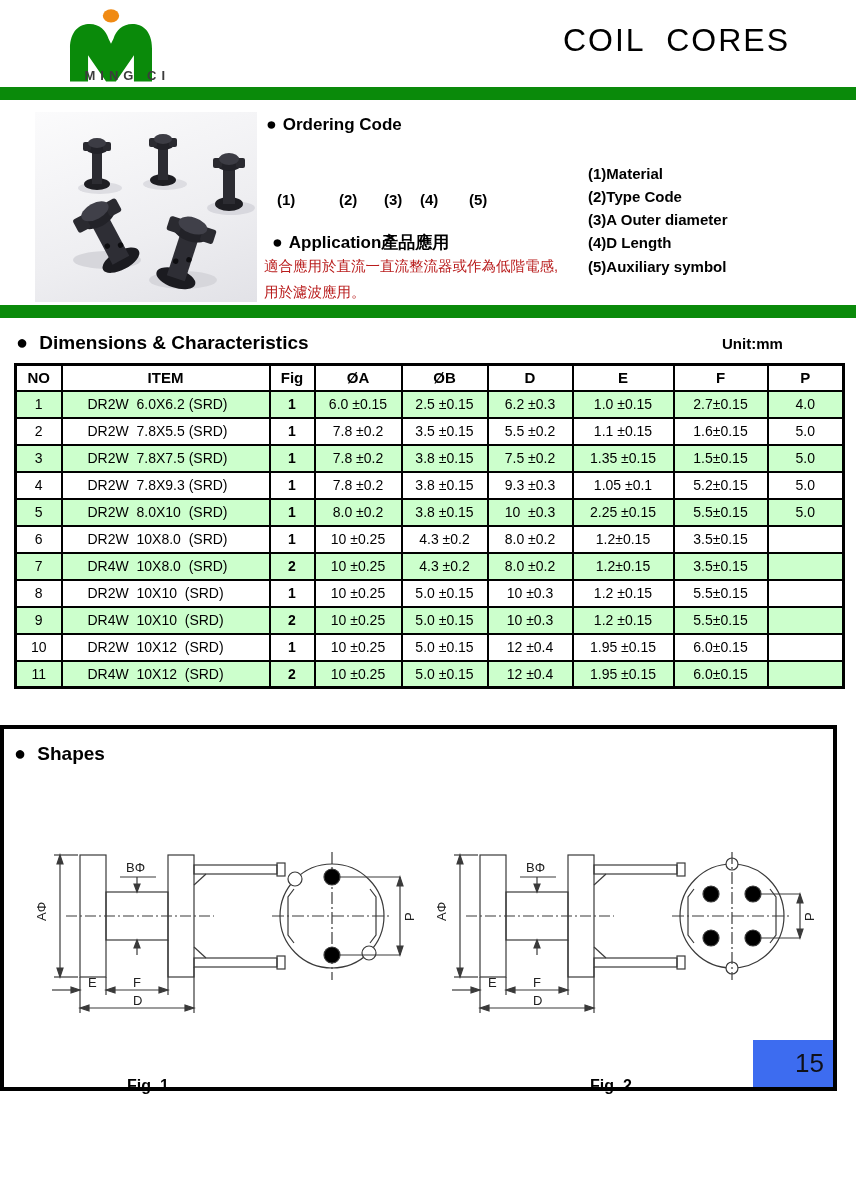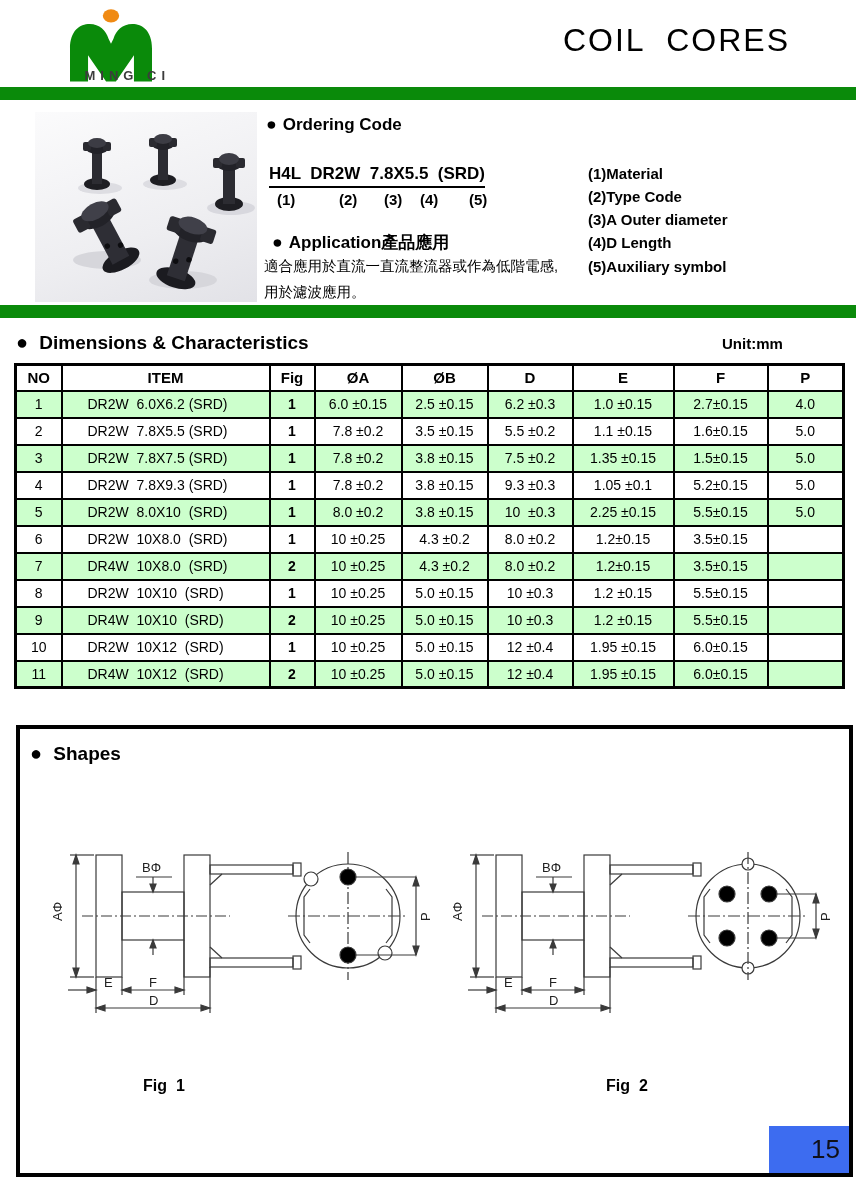--- a/index.html
+++ b/index.html
@@ -20,39 +20,39 @@
            background:linear-gradient(160deg,#fbfbfc 0%,#eeeef1 60%,#e2e2e7 100%); }
 
   
   .sec-label { font-weight:bold; color:#000; }
   #ordering-title { position:absolute; left:266px; top:114px; font-size:17px; }
   #ordering-code { position:absolute; left:269px; top:164px; font-size:17px; font-weight:bold;
                    white-space:pre; border-bottom:2px solid #000; padding-bottom:2px; }
   .code-pos { position:absolute; top:191px; font-size:15px; font-weight:bold; }
   .legend-item { position:absolute; left:588px; font-size:15px; font-weight:bold; }
   #application-title { position:absolute; left:272px; top:231px; font-size:17px;text-align:center; }
-  .app-line { position:absolute; left:264px; font-size:14.5px; color:#000000; }
+  .app-line { position:absolute; left:264px; font-size:14.5px; color:#b91c1c; }
 
   
   #dim-heading { position:absolute; left:16px; top:331px; font-size:19px; }
   #unit-label { position:absolute; left:722px; top:335px; font-size:15px; font-weight:bold; }
   .bullet { font-size:1.05em; margin-right:6px; }
 
   
   table.dims { position:absolute; left:14px; top:363px; width:828px;
                border-collapse:collapse; table-layout:fixed; border:3px solid #000; }
   table.dims th { border:2px solid #000; height:26px; font-size:15px; font-weight:bold; background:#fff; }
   table.dims td { border:2px solid #000; height:27px; font-size:14px; text-align:center;
                   overflow:hidden; white-space:pre; }
   table.dims td:nth-child(2) { text-align:left; padding-left:25px; }
   table.dims td:nth-child(3) { font-weight:bold; }
   table.dims tbody tr:nth-child(odd) td { background:#ccffcc; }
 
   
-  .shapes-box { position:absolute; left:16px; top:725px; width:837px; height:452px;
+  .shapes-box { position:absolute; left:0; top:725px; width:837px; height:366px;
                 border:4px solid #000; }
   #shapes-title { position:absolute; left:10px; top:13px; font-size:19px; }
   .fig-svg { position:absolute; top:108px; width:400px; height:195px; }
   #fig1-svg { left:28px; } #fig2-svg { left:428px; }
   .fig-label { position:absolute; top:348px; font-size:16px; font-weight:bold; white-space:pre; }
   #fig1-label { left:123px; } #fig2-label { left:586px; }
   .page-num { position:absolute; right:0; bottom:0; width:80px; height:47px;
               display:flex; align-items:center; justify-content:flex-end;
               padding-right:9px; font-size:26px; color:#101018; }
 
@@ -121,21 +121,20 @@
         <rect x="-18" y="-21" width="10" height="11" rx="2" fill="#2a2a30"></rect>
         <rect x="8" y="-21" width="10" height="11" rx="2" fill="#2a2a30"></rect>
         <ellipse cx="0" cy="-19" rx="11" ry="6" fill="#404049"></ellipse>
         <circle cx="-4" cy="10" r="2" fill="#0d0d10"></circle>
         <circle cx="5" cy="6" r="2" fill="#0d0d10"></circle>
       </g>
     </svg>
   </div>
 
   <div id="ordering-title" class="sec-label"><span class="bullet">●</span><span>Ordering Code</span></div>
-  <div id="ordering-code">H4L  DR2W  7.8X5.5  (SRD)</div>
   <span class="code-pos" style="left:277px">(1)</span>
   <span class="code-pos" style="left:339px">(2)</span>
   <span class="code-pos" style="left:384px">(3)</span>
   <span class="code-pos" style="left:420px">(4)</span>
   <span class="code-pos" style="left:469px">(5)</span>
 
   <span class="legend-item" style="top:165px">(1)Material</span>
   <span class="legend-item" style="top:188px">(2)Type Code</span>
   <span class="legend-item" style="top:211px">(3)A Outer diameter</span>
   <span class="legend-item" style="top:234px">(4)D Length</span>

